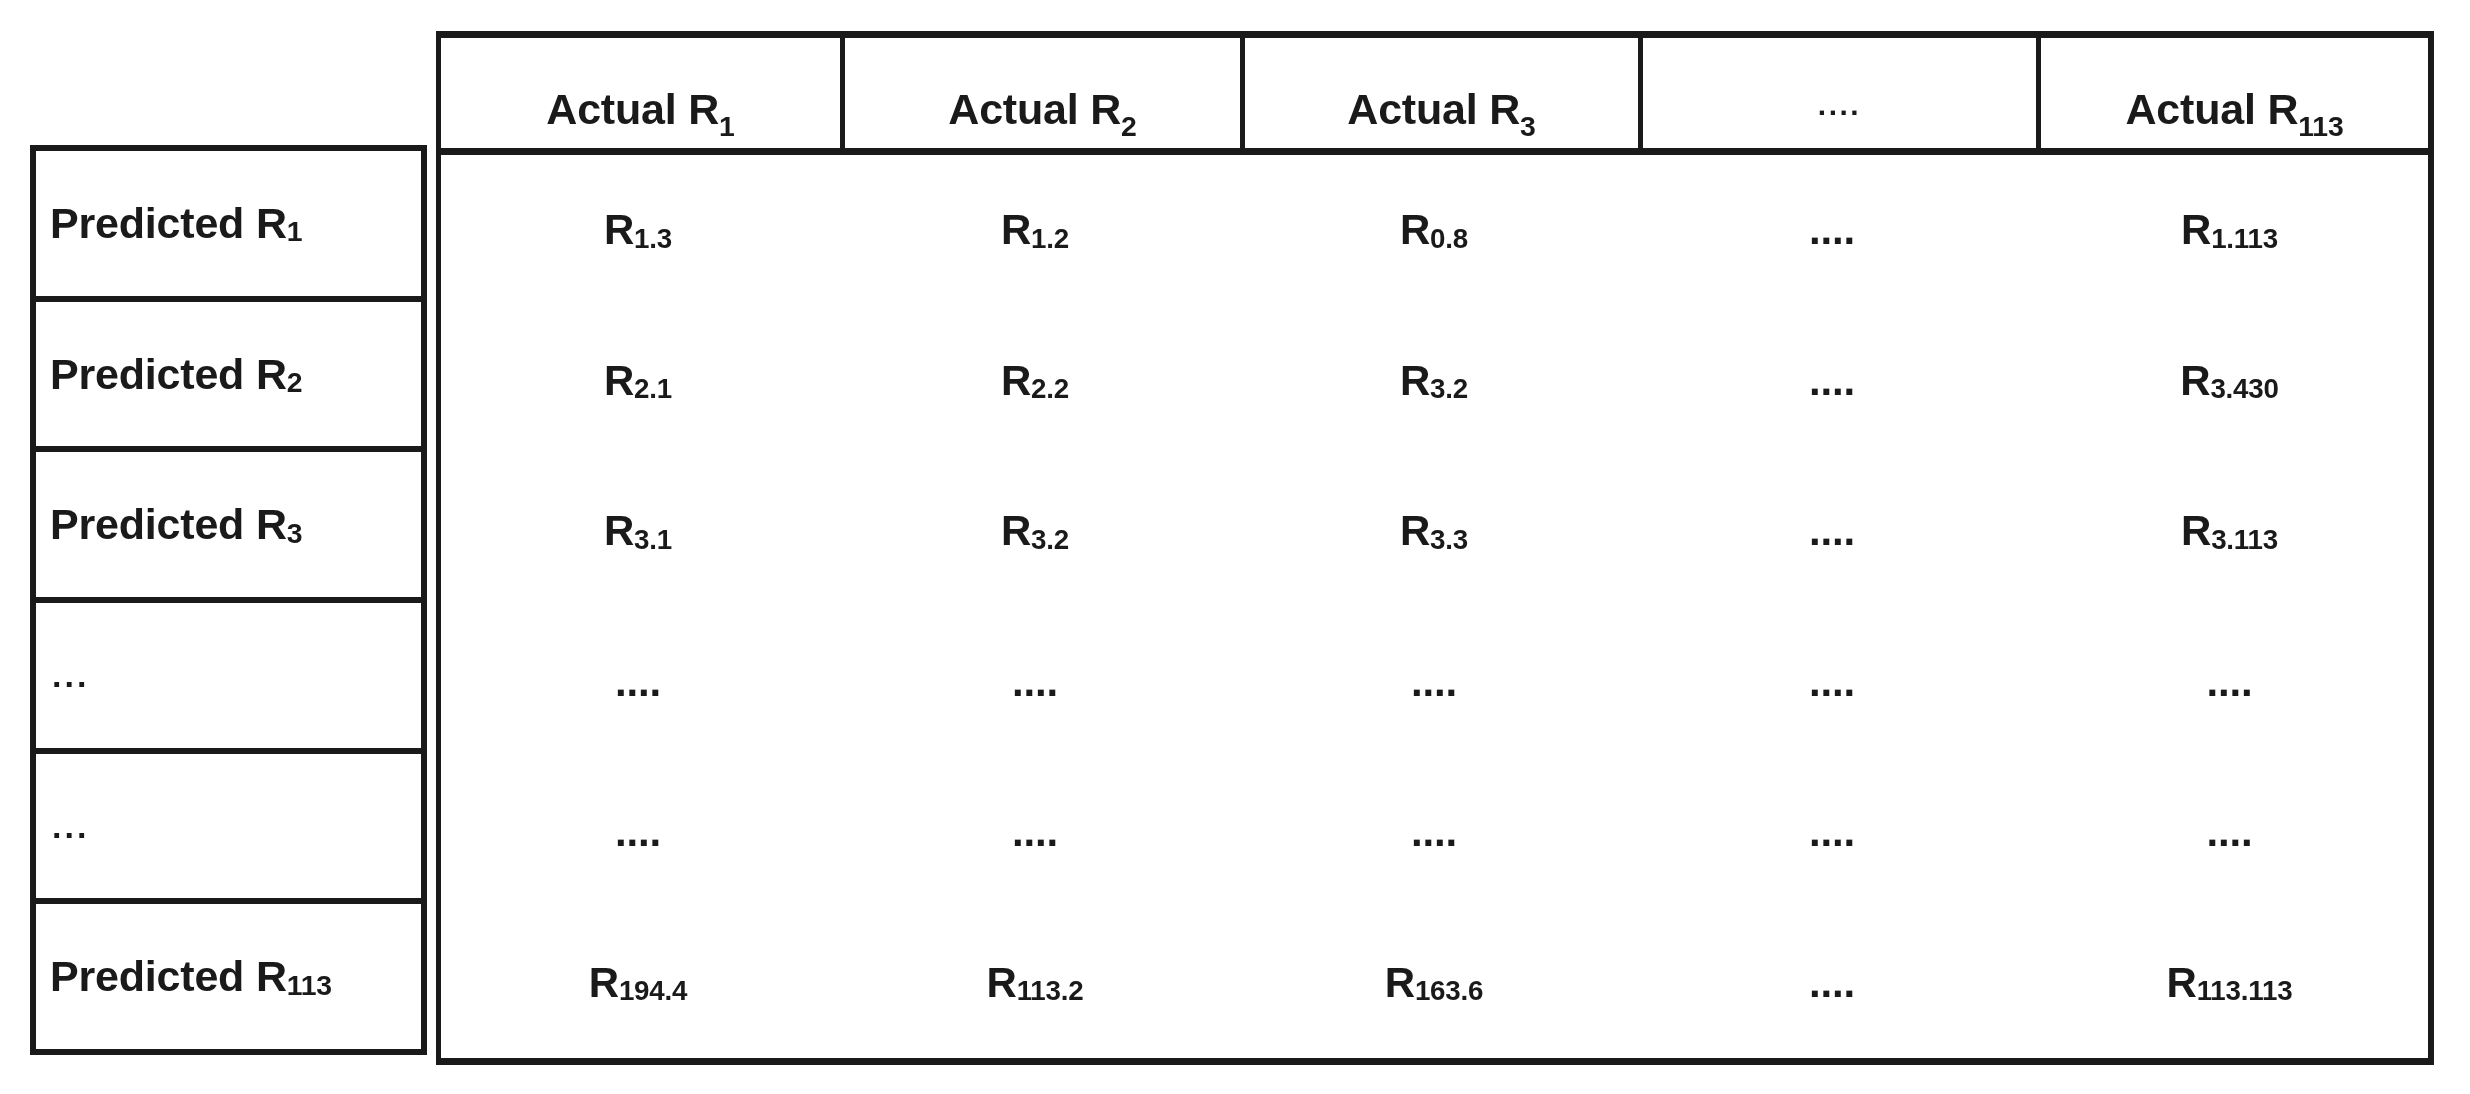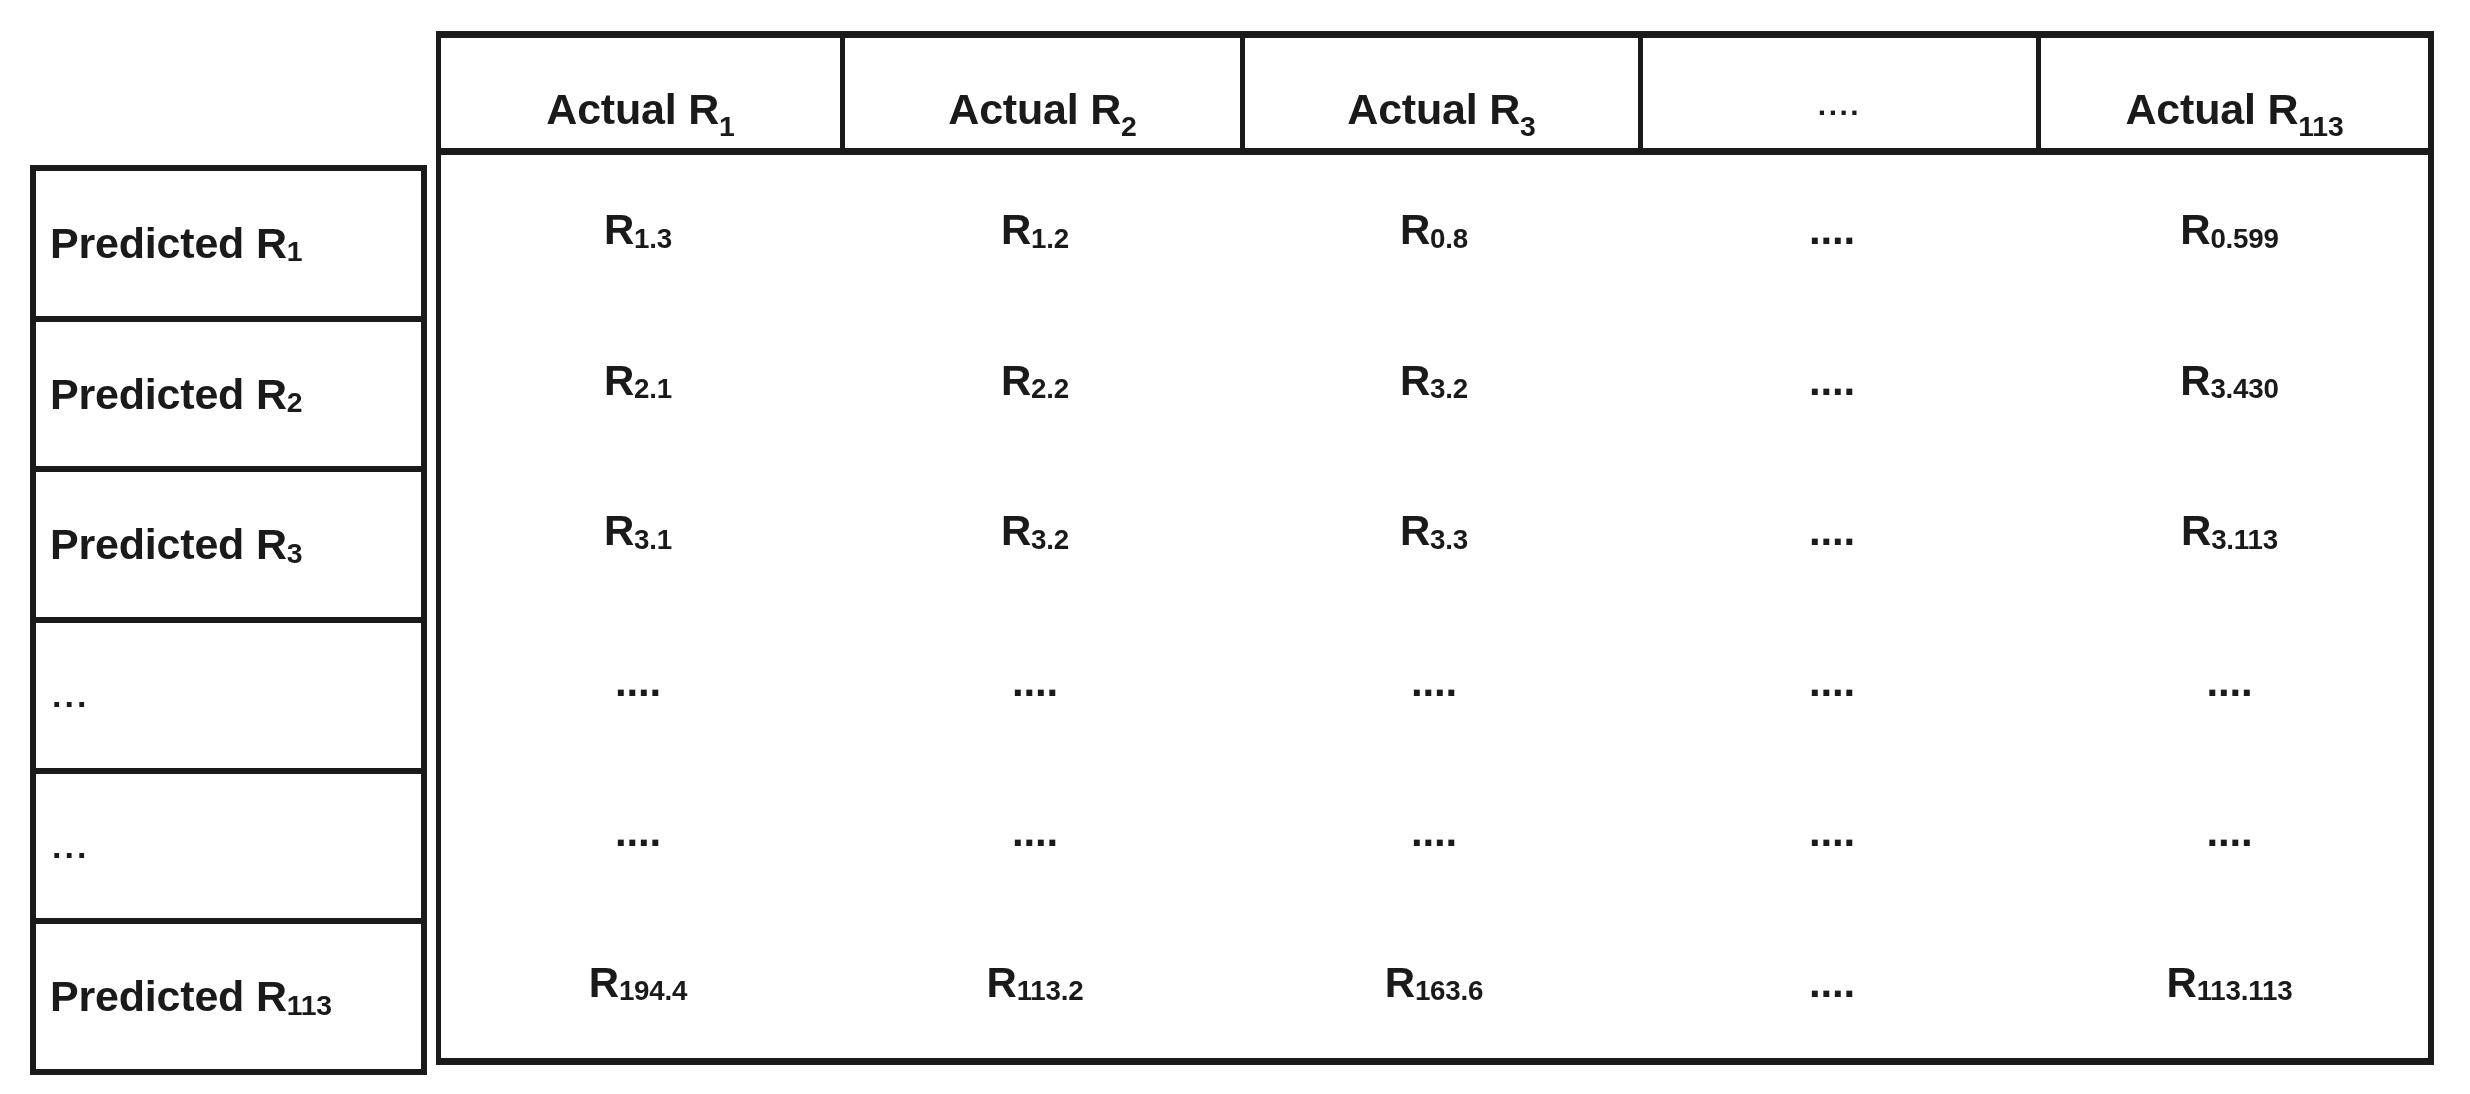--- a/index.html
+++ b/index.html
@@ -54,21 +54,21 @@
   .hc-1 { width: 399px; }
   .hc-2 { width: 400px; }
   .hc-3 { width: 398px; }
   .hc-4 { width: 398px; }
   .hc-5 { width: 392px; }
 
   
   #row-label-column {
     position: absolute;
     left: 30px;
-    top: 165px;
+    top: 145px;
     width: 397px;   
     height: 910px;  
     border: 6px solid #1a1a1a;
     box-sizing: border-box;
     display: flex;
     flex-direction: column;
   }
   .row-label-cell {
     flex: 1 1 0;
     display: flex;
@@ -202,21 +202,21 @@
         </div>
       <div class="data-cell dc-3">
           <span>R</span>
           <sub>0.8</sub>
         </div>
       <div class="data-cell dc-4">
           <span>....</span>
         </div>
       <div class="data-cell dc-5">
           <span>R</span>
-          <sub>0.599</sub>
+          <sub>1.113</sub>
         </div>
     </div>
     <div class="data-row">
       <div class="data-cell dc-1">
           <span>R</span>
           <sub>2.1</sub>
         </div>
       <div class="data-cell dc-2">
           <span>R</span>
           <sub>2.2</sub>

